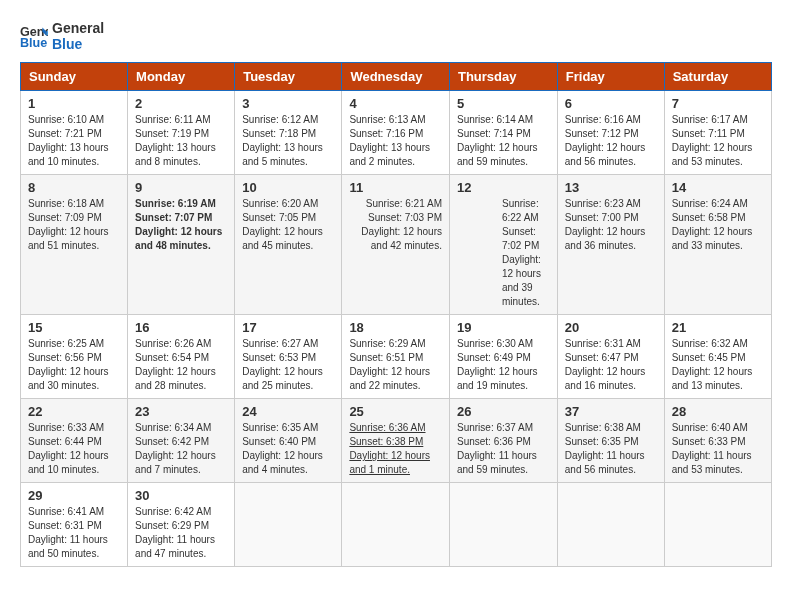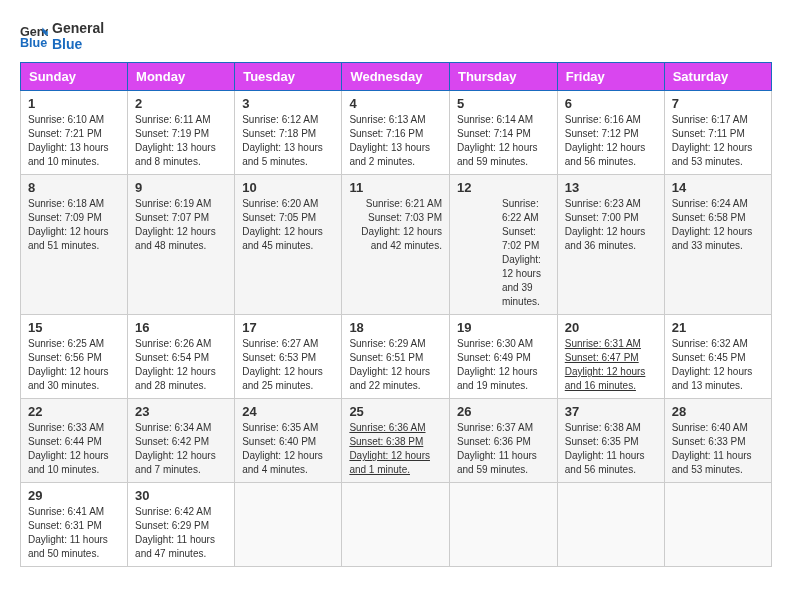--- a/index.html
+++ b/index.html
@@ -36,21 +36,21 @@
     .subtitle {
       font-size: 14px;
       color: #333;
     }
     .calendar {
       width: 100%;
       border-collapse: collapse;
       border: 1px solid #ccc;
     }
     .calendar th {
-      background-color: #d946ef;
+      background-color: #c2410c;
       color: #fff;
       text-align: left;
       padding: 6px 8px;
       font-size: 13px;
       border: 1px solid #1a6bbf;
     }
     .calendar td {
       vertical-align: top;
       padding: 5px 7px;
       border: 1px solid #ccc;
@@ -162,21 +162,21 @@
       <tr>
         <td>
           <span class="day-number">8</span>
           <div class="day-content" style="white-space: pre-line;">Sunrise: 6:18 AM
 Sunset: 7:09 PM
 Daylight: 12 hours
 and 51 minutes.</div>
         </td>
         <td>
           <span class="day-number">9</span>
-          <div class="day-content" style="white-space: pre-line;">Sunrise: 6:19 AM
+          <div class="day-content" style="white-space: pre-line; font-weight: bold;">Sunrise: 6:19 AM
 Sunset: 7:07 PM
 Daylight: 12 hours
 and 48 minutes.</div>
         </td>
         <td>
           <span class="day-number">10</span>
           <div class="day-content" style="white-space: pre-line;">Sunrise: 6:20 AM
 Sunset: 7:05 PM
 Daylight: 12 hours
 and 45 minutes.</div>
@@ -241,21 +241,21 @@
         </td>
         <td>
           <span class="day-number">19</span>
           <div class="day-content" style="white-space: pre-line;">Sunrise: 6:30 AM
 Sunset: 6:49 PM
 Daylight: 12 hours
 and 19 minutes.</div>
         </td>
         <td>
           <span class="day-number">20</span>
-          <div class="day-content" style="white-space: pre-line; text-decoration: underline;">Sunrise: 6:31 AM
+          <div class="day-content" style="white-space: pre-line;">Sunrise: 6:31 AM
 Sunset: 6:47 PM
 Daylight: 12 hours
 and 16 minutes.</div>
         </td>
         <td>
           <span class="day-number">21</span>
           <div class="day-content" style="white-space: pre-line;">Sunrise: 6:32 AM
 Sunset: 6:45 PM
 Daylight: 12 hours
 and 13 minutes.</div>

